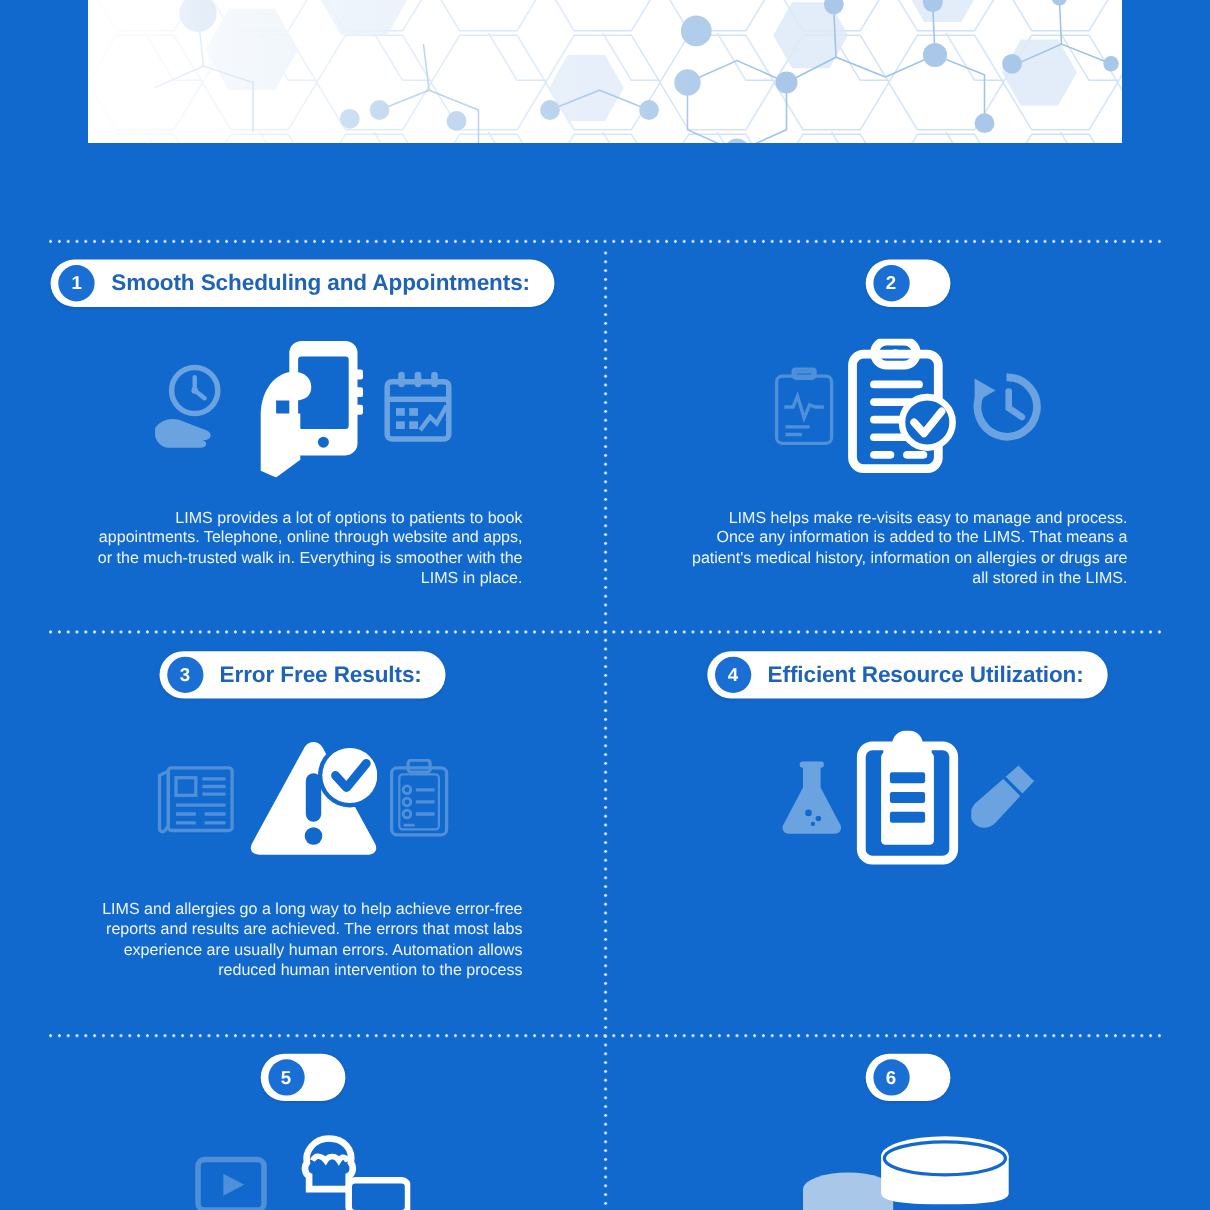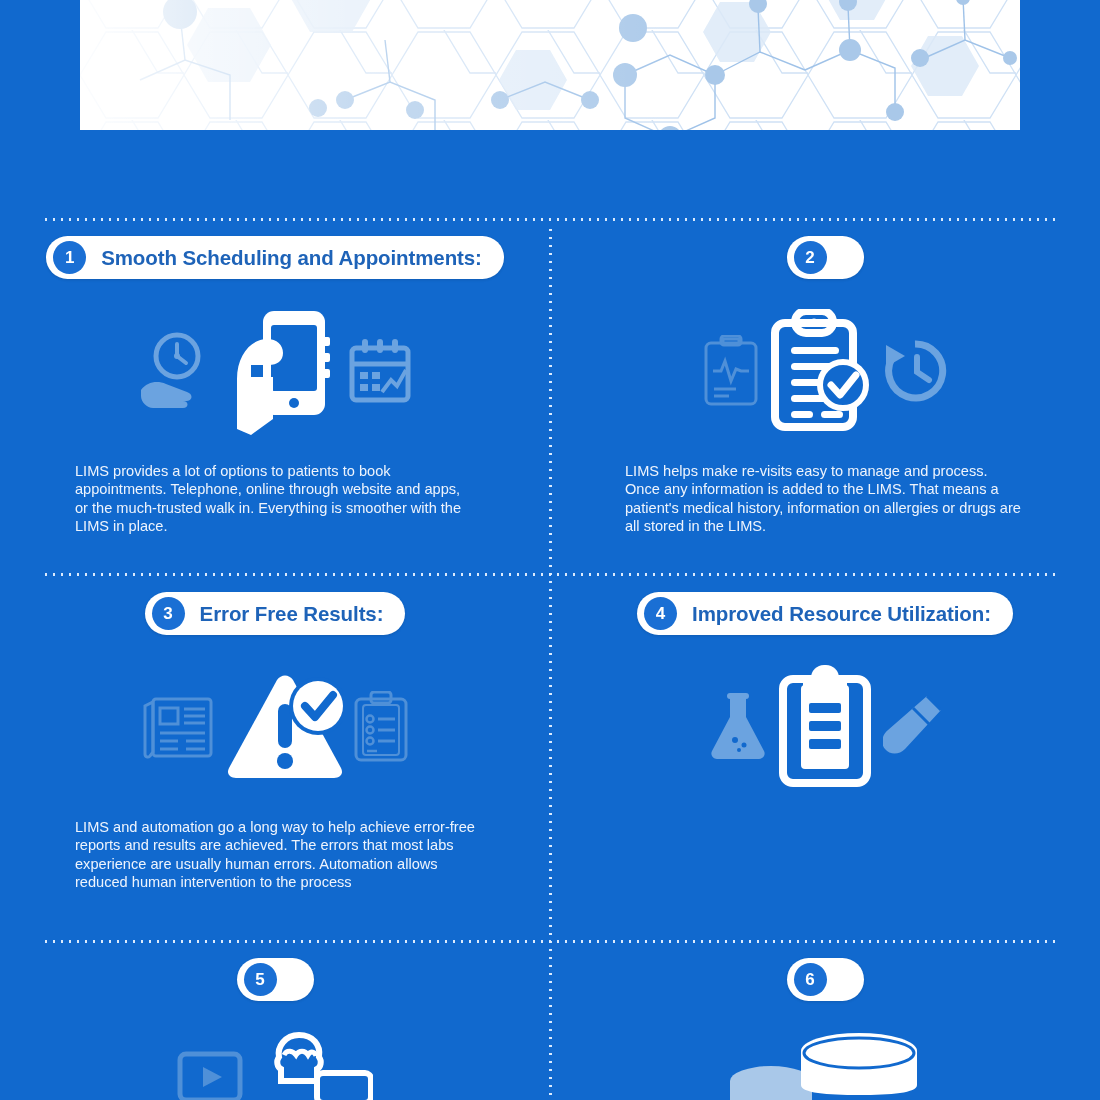--- a/index.html
+++ b/index.html
@@ -116,21 +116,21 @@
   .icon-side { opacity: 1; }
   .icon-main { }
 
   
   .desc {
     color: #eef4fd;
     font-size: 14.6px;
     line-height: 1.26;
     margin: 22px auto 0 auto;
     width: 400px;
-    text-align: left;
+    text-align: right;
   }
   .desc.wide { width: 400px; }
 </style>
 </head>
 <body>
 
 <div class="banner">
   <svg class="banner-svg" viewBox="0 0 940 190">
     <defs>
       <pattern id="hexfill" width="104" height="90" patternUnits="userSpaceOnUse">
@@ -331,28 +331,28 @@
           <circle cx="17" cy="28" r="3.5" fill="none" stroke="#4f90d8" stroke-width="2.5"></circle>
           <line x1="25" y1="28" x2="42" y2="28" stroke="#4f90d8" stroke-width="3"></line>
           <circle cx="17" cy="39" r="3.5" fill="none" stroke="#4f90d8" stroke-width="2.5"></circle>
           <line x1="25" y1="39" x2="42" y2="39" stroke="#4f90d8" stroke-width="3"></line>
           <circle cx="17" cy="50" r="3.5" fill="none" stroke="#4f90d8" stroke-width="2.5"></circle>
           <line x1="25" y1="50" x2="42" y2="50" stroke="#4f90d8" stroke-width="3"></line>
           <line x1="14" y1="60" x2="24" y2="60" stroke="#4f90d8" stroke-width="2.5"></line>
         </svg>
       </span>
     </div>
-    <div class="desc wide">LIMS and automation go a long way to help achieve error-free reports and results are achieved. The errors that most labs experience are usually human errors. Automation allows reduced human intervention to the process</div>
+    <div class="desc wide">LIMS and allergies go a long way to help achieve error-free reports and results are achieved. The errors that most labs experience are usually human errors. Automation allows reduced human intervention to the process</div>
   </div>
 
   <div class="cell col-r row-2">
     <div class="pill-wrap">
       <div class="pill">
         <span class="pill-num">4</span>
-        <span class="pill-title">Improved Resource Utilization:</span>
+        <span class="pill-title">Efficient Resource Utilization:</span>
       </div>
     </div>
     <div class="icon-row">
       <span class="icon-side">
         <svg width="58" height="68" viewBox="0 0 58 68">
           <path d="M21 3 L37 3 L37 24 L55 58 C57 62 54 66 50 66 L8 66 C4 66 1 62 3 58 L21 24 Z" fill="#6ba3e0"></path>
           <rect x="18" y="0" width="22" height="6" rx="3" fill="#6ba3e0"></rect>
           <circle cx="26" cy="47" r="3" fill="#1169ce"></circle>
           <circle cx="35" cy="52" r="2.5" fill="#1169ce"></circle>
           <circle cx="30" cy="57" r="2" fill="#1169ce"></circle>

